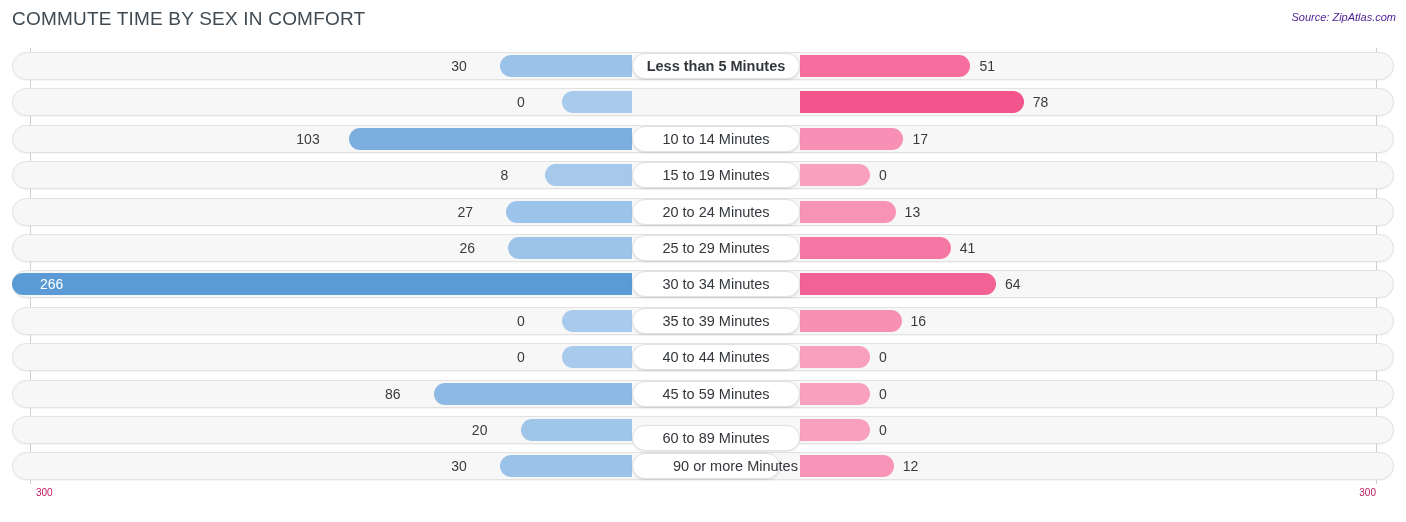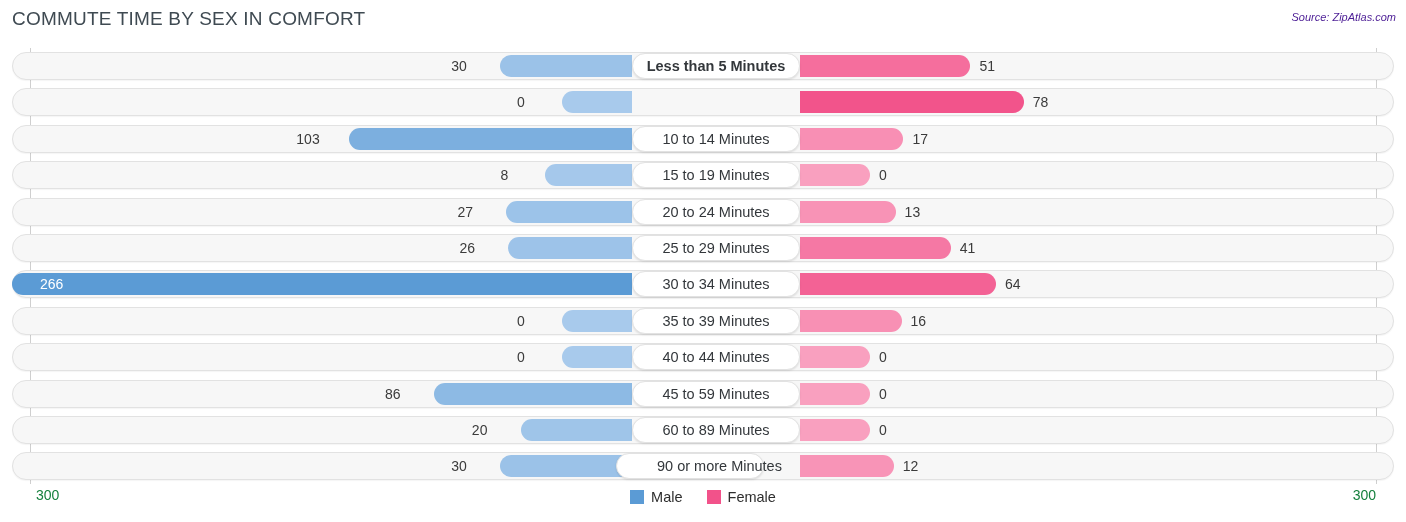--- a/index.html
+++ b/index.html
@@ -124,22 +124,22 @@
   #footer {
     position: absolute;
     left: 0;
     top: 484px;
     width: 1406px;
     height: 38px;
   }
   .axis-end {
     position: absolute;
     top: 3px;
-    font-size: 14px;
-    color: #15803d;
+    font-size: 10px;
+    color: #be185d;
   }
   #axis-end-left  { left: 36px; }
   #axis-end-right { right: 30px; }
 
   #legend {
     position: absolute;
     left: 0;
     top: 3px;
     width: 1406px;
     text-align: center;
@@ -251,29 +251,28 @@
       <div class="bar bar-female" style="left: 788px; width: 70px; background: rgb(249, 160, 191);"></div>
       <div class="val val-female" style="left: 867px;">0</div>
       <div class="cat-pill" style="left: 620px; width: 168px;">45 to 59 Minutes</div>
     </div>
     <div class="row" style="top: 368px;">
       <div class="track"></div>
       <div class="bar bar-male" style="left: 508.647px; width: 111.353px; background: rgb(159, 197, 233);"></div>
       <div class="val val-male" style="left: 434.647px; width: 66px;">20</div>
       <div class="bar bar-female" style="left: 788px; width: 70px; background: rgb(249, 160, 191);"></div>
       <div class="val val-female" style="left: 867px;">0</div>
-      <div class="cat-pill" style="left: 620px; width: 168px;">60 to 89 Minutes</div>
+      <div class="cat-pill" style="left: 620px; width: 168px; margin-top: 8px;">60 to 89 Minutes</div>
     </div>
     <div class="row" style="top: 404.4px;">
       <div class="track"></div>
       <div class="bar bar-male" style="left: 487.97px; width: 132.03px; background: rgb(155, 194, 232);"></div>
       <div class="val val-male" style="left: 413.97px; width: 66px;">30</div>
       <div class="bar bar-female" style="left: 788px; width: 93.6391px; background: rgb(248, 148, 183);"></div>
       <div class="val val-female" style="left: 890.639px;">12</div>
-      <div class="cat-pill" style="left: 604px; width: 148px; padding-left: 40px;">90 or more Minutes</div>
+      <div class="cat-pill" style="left: 620px; width: 148px; padding-left: 40px;">90 or more Minutes</div>
     </div>
   </div>
 
 <div id="footer">
   <div class="axis-end" id="axis-end-left">300</div>
   <div class="axis-end" id="axis-end-right">300</div>
-  <div id="legend"><span class="legend-item"><span class="legend-swatch" style="background: rgb(91, 155, 213);"></span><span>Male</span></span><span class="legend-item"><span class="legend-swatch" style="background: rgb(242, 82, 138);"></span><span>Female</span></span></div>
 </div>
 
 </body></html>

